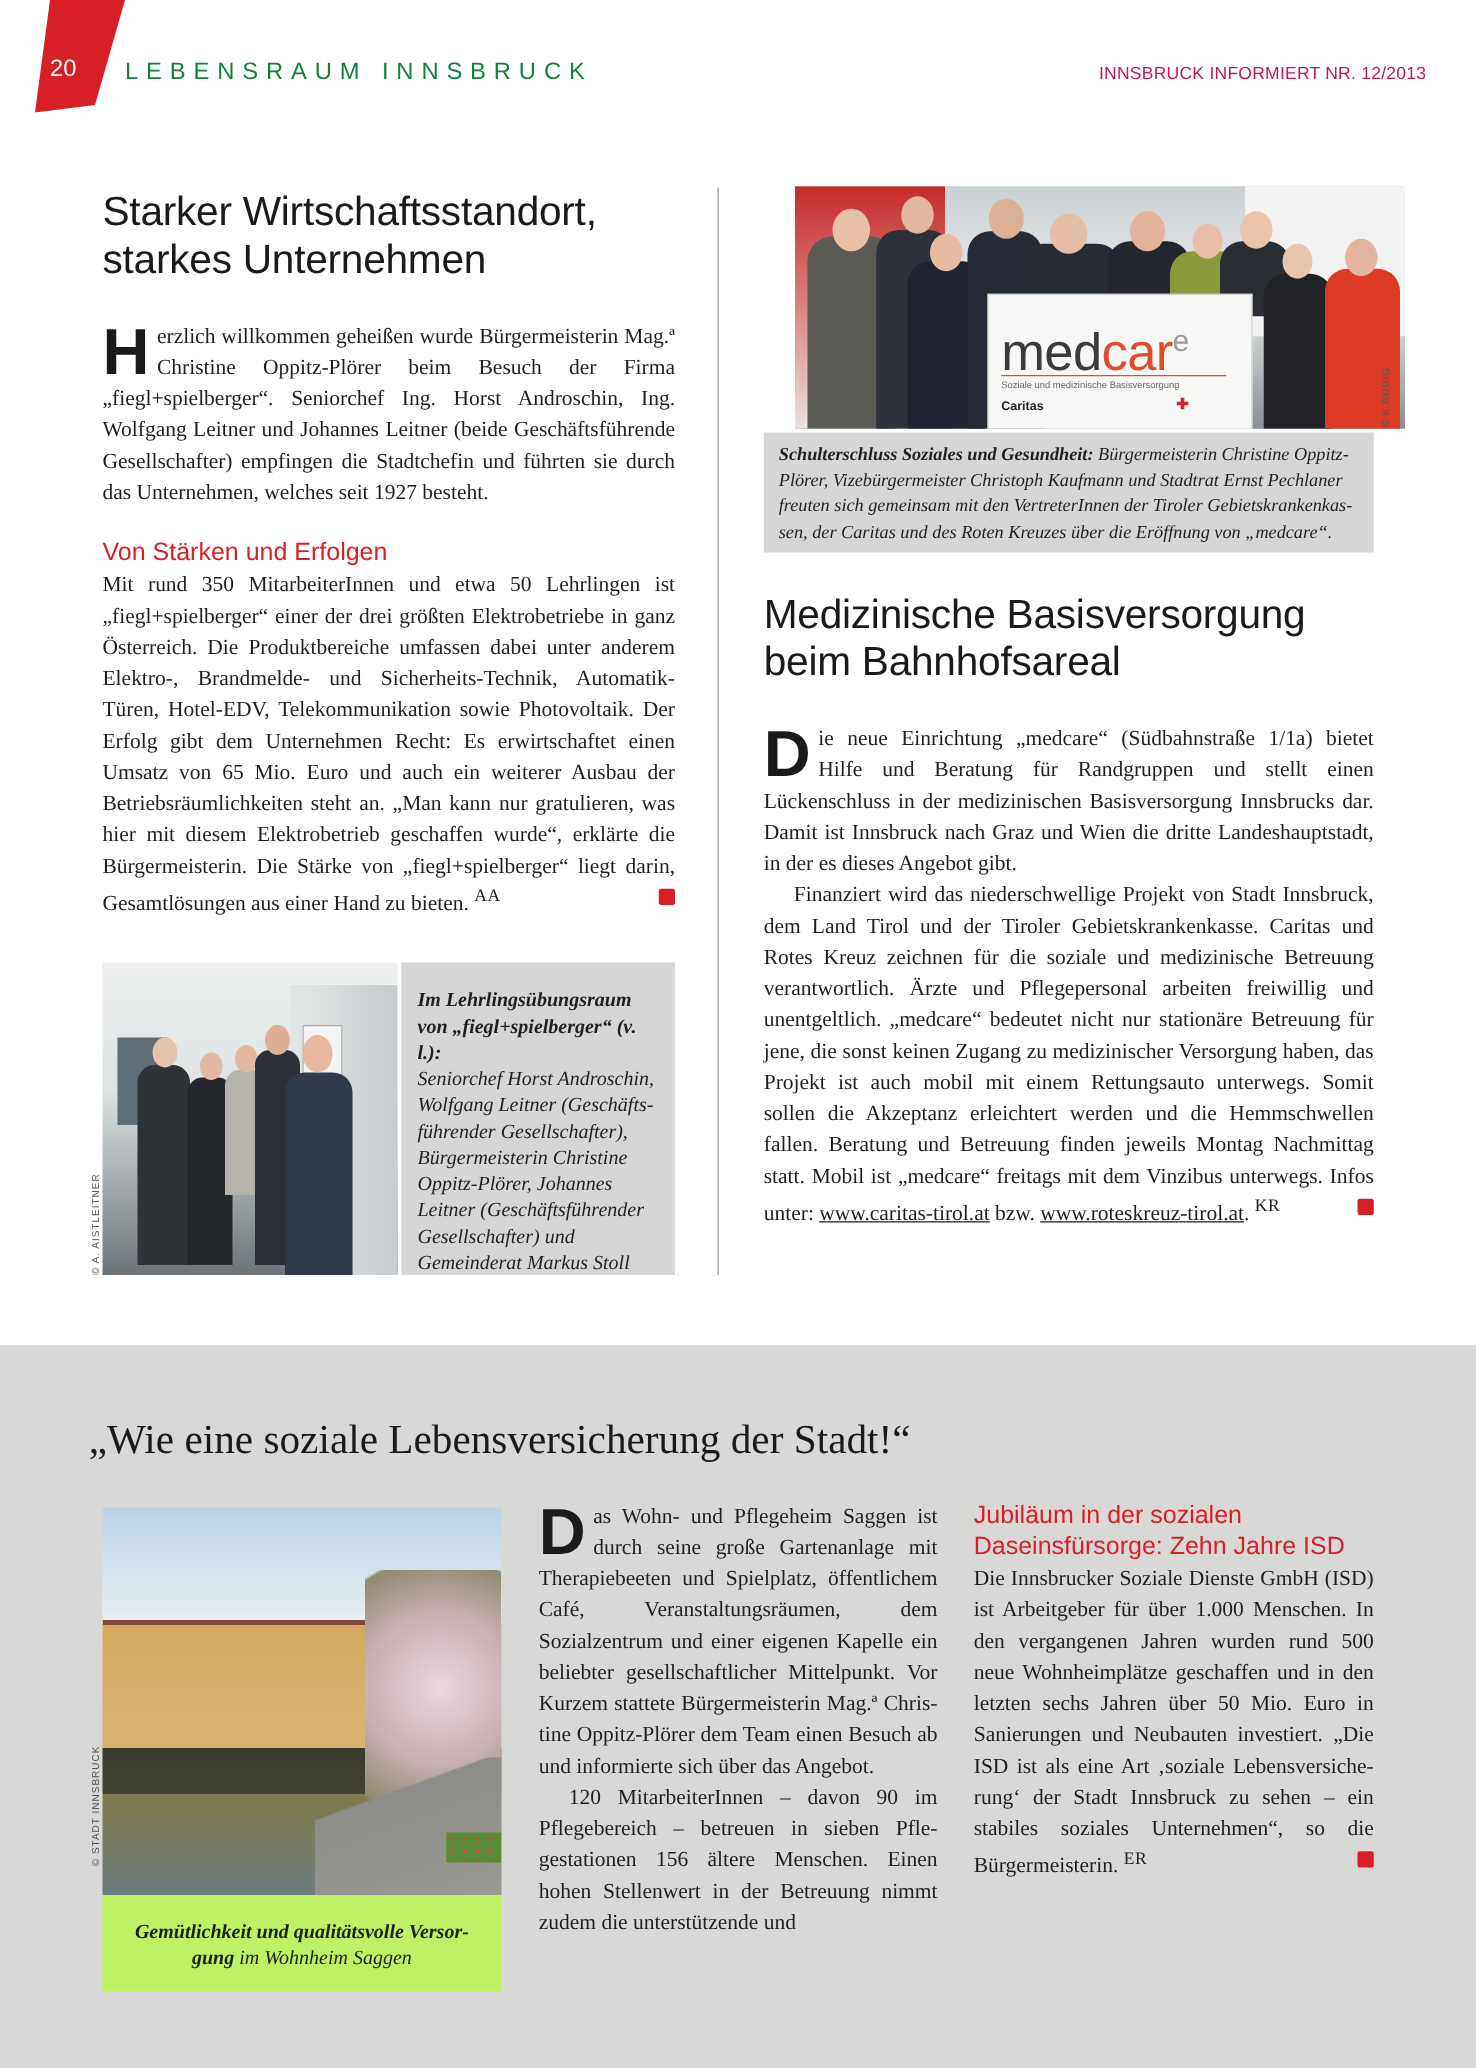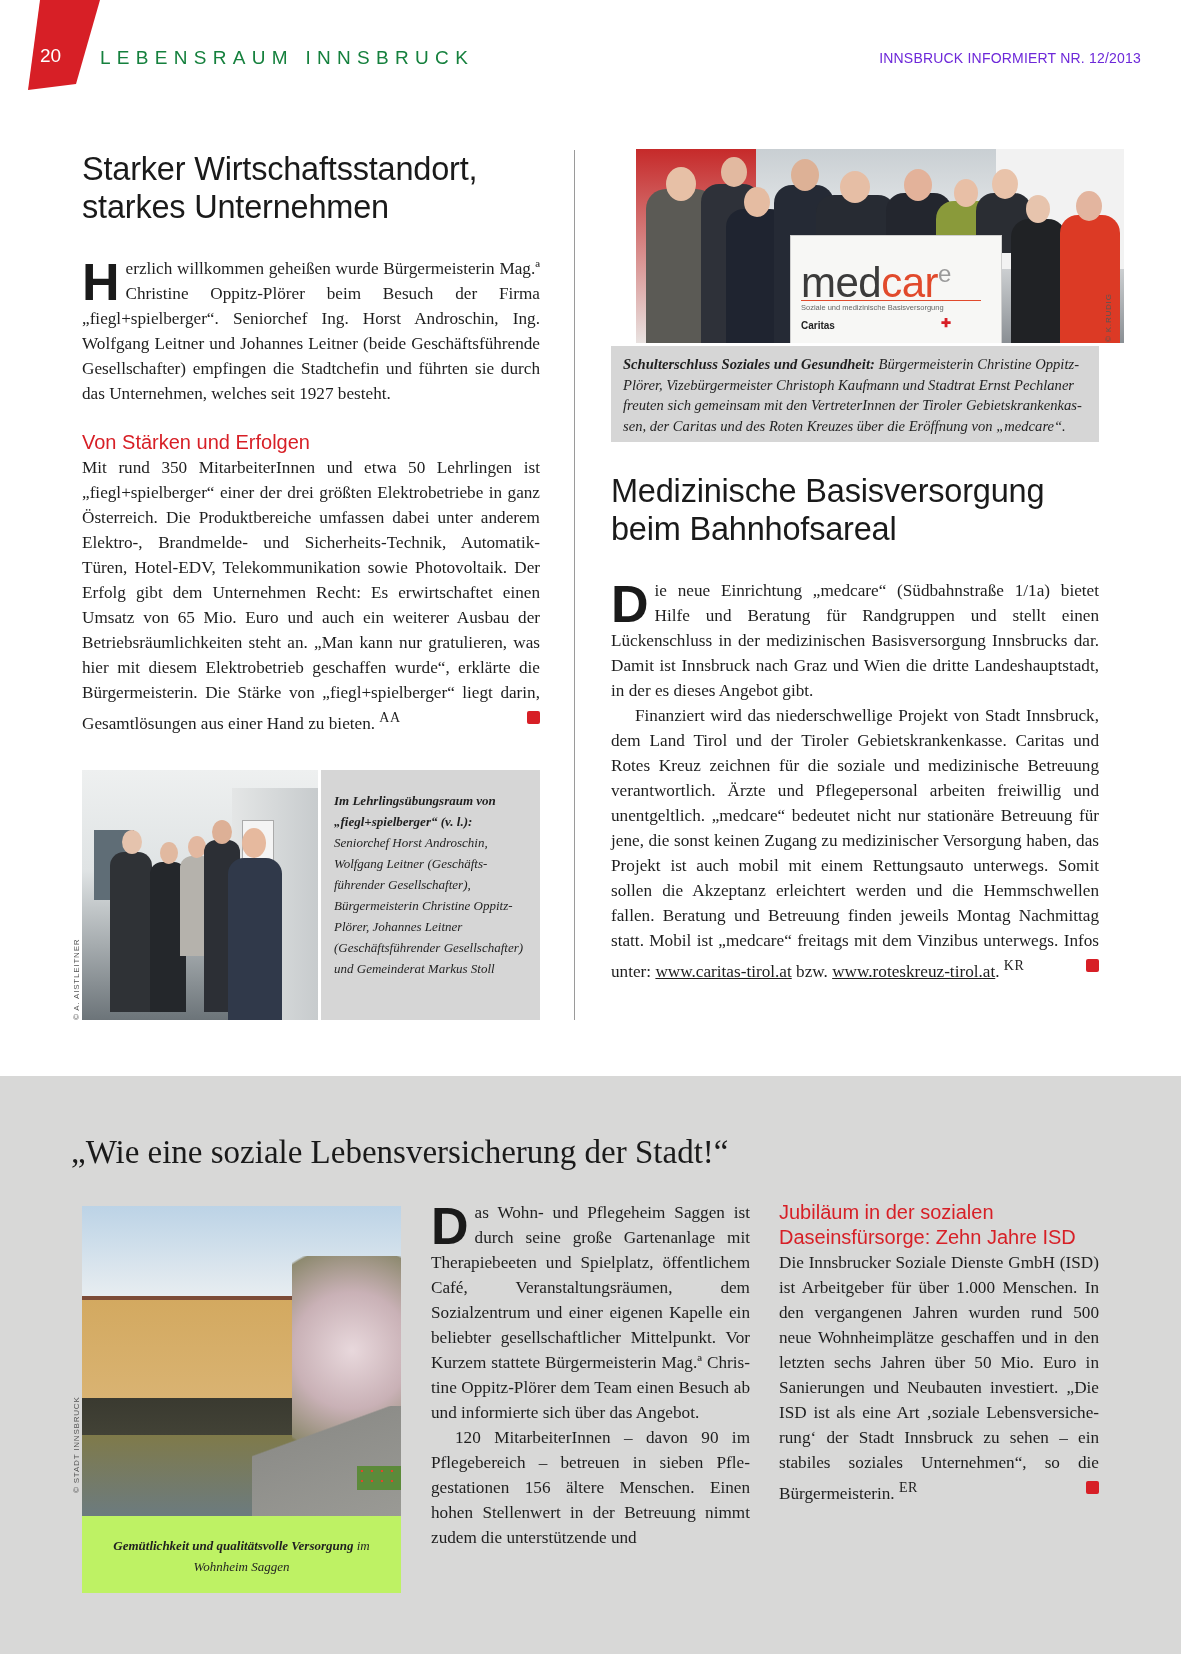--- a/index.html
+++ b/index.html
@@ -5,21 +5,21 @@
   html, body { margin:0; padding:0; }
   body { width:1181px; height:1654px; position:relative; background:#ffffff; overflow:hidden;
          font-family:"Liberation Serif", "DejaVu Serif", serif; color:#1e1e1e; }
   .sans { font-family:"Liberation Sans", "DejaVu Sans", sans-serif; }
   .abs { position:absolute; }
 
   
   #page-tab { left:28px; top:0; width:72px; height:90px; }
   #page-number { left:40px; top:45px; width:36px; color:#fff; font-size:19px; }
   #section-title { left:100px; top:47px; font-size:19px; letter-spacing:6.3px; color:#15803d; }
-  #issue-info { right:40px; top:50px; font-size:14px; color:#6d28d9; letter-spacing:0.2px; }
+  #issue-info { right:40px; top:50px; font-size:14px; color:#be185d; letter-spacing:0.2px; }
 
   
   #col-divider { left:574px; top:150px; width:1px; height:870px; background:#9a9a9a; }
 
   
   h1, h2, h3 { margin:0; font-weight:normal; }
   .h1 { font-family:"Liberation Sans","DejaVu Sans",sans-serif; font-size:32.5px; line-height:38px; color:#1a1a1a; letter-spacing:-0.2px; }
   .red-sub { font-family:"Liberation Sans","DejaVu Sans",sans-serif; color:#d71f26; font-size:20px; line-height:25px; }
 
   .body { font-size:17.2px; line-height:25px; text-align:justify; hyphens:manual; }
@@ -27,21 +27,21 @@
   .indent { text-indent:24px; }
   .dropcap { float:left; font-family:"Liberation Sans","DejaVu Sans",sans-serif; font-weight:bold;
              font-size:52px; line-height:44px; margin:4px 6px 0 0; color:#1a1a1a; }
   .sup { font-size:14px; vertical-align:super; letter-spacing:0.5px; }
   .end-mark { display:inline-block; width:13px; height:13px; background:#d71f26; border-radius:2px; float:right; margin-top:6px; }
   .link { text-decoration:underline; }
 
   
   .photo { overflow:hidden; }
   .caption-box { background:#d6d6d6; }
-  .caption { font-style:italic; font-size:13px; line-height:21px; color:#1f1f1f; }
+  .caption { font-style:italic; font-size:16px; line-height:21px; color:#1f1f1f; }
   .caption b { font-weight:bold; }
   .credit { font-family:"Liberation Sans","DejaVu Sans",sans-serif; font-size:8px; color:#555; letter-spacing:0.8px;
             transform-origin:left top; white-space:nowrap; }
 
   
   #bottom-band { left:0; top:1076px; width:1181px; height:578px; background:#d8d8d7; }
   .big-quote { font-family:"Liberation Sans","DejaVu Sans",sans-serif; font-size:33px; color:#1a1a1a; }
 </style>
 </head>
 <body>

